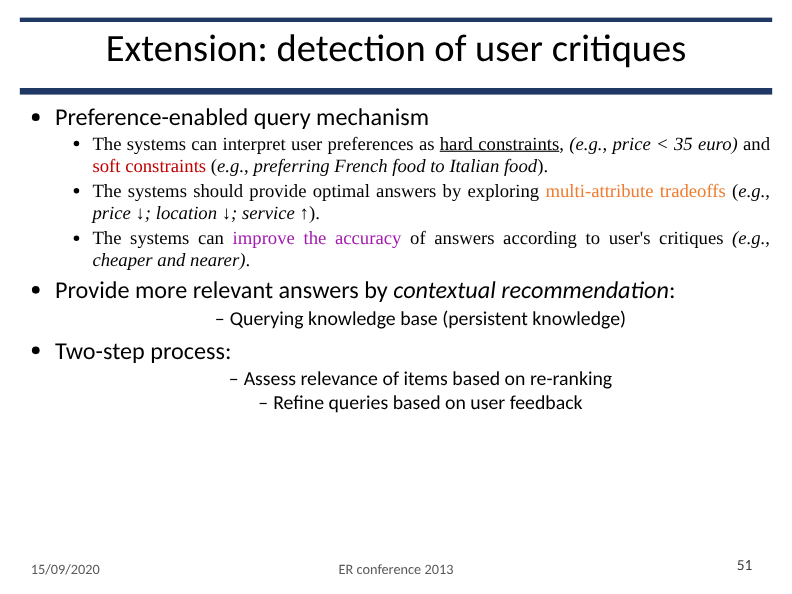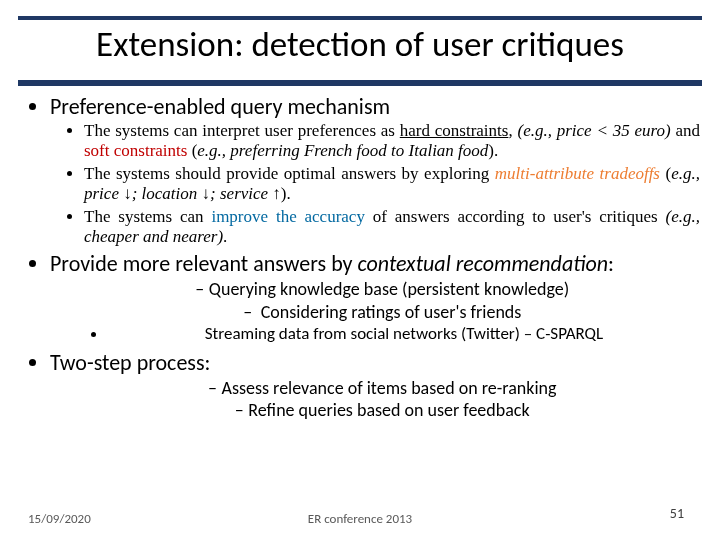--- a/index.html
+++ b/index.html
@@ -95,22 +95,22 @@
     margin: 1px 0 2px 0;
     padding-left: 30px;
     font-size: 17px;
   }
   ul.l3 > li {
     line-height: 1.2;
   }
   .u { text-decoration: underline; }
   .i { font-style: italic; }
   .red { color: #c00000; }
-  .orange { color: #ed7d31; font-style: italic; }
-  .green { color: #0369a1; }
+  .orange { color: #ed7d31; }
+  .green { color: #a21caf; }
   .footer {
     position: absolute;
     left: 0;
     right: 0;
     bottom: 14px;
     height: 22px;
     font-size: 13px;
     color: #595959;
   }
   .footer .date {
@@ -155,26 +155,20 @@
           <li>
             <span>The systems can </span><span class="green">improve the accuracy</span><span> of answers according to user's critiques </span><span class="i">(e.g., cheaper and nearer)</span><span>.</span>
           </li>
         </ul>
       </li>
 
       <li>
         <span>Provide more relevant answers by </span><span class="i">contextual recommendation</span><span>:</span>
         <ul class="l2d">
           <li>Querying knowledge base (persistent knowledge)</li>
-          <li>
-            <span>Considering ratings of user's friends</span>
-            <ul class="l3">
-              <li>Streaming data from social networks (Twitter) – C-SPARQL</li>
-            </ul>
-          </li>
         </ul>
       </li>
 
       <li>
         <span>Two-step process:</span>
         <ul class="l2d">
           <li>Assess relevance of items based on re-ranking</li>
           <li>Refine queries based on user feedback</li>
         </ul>
       </li>

